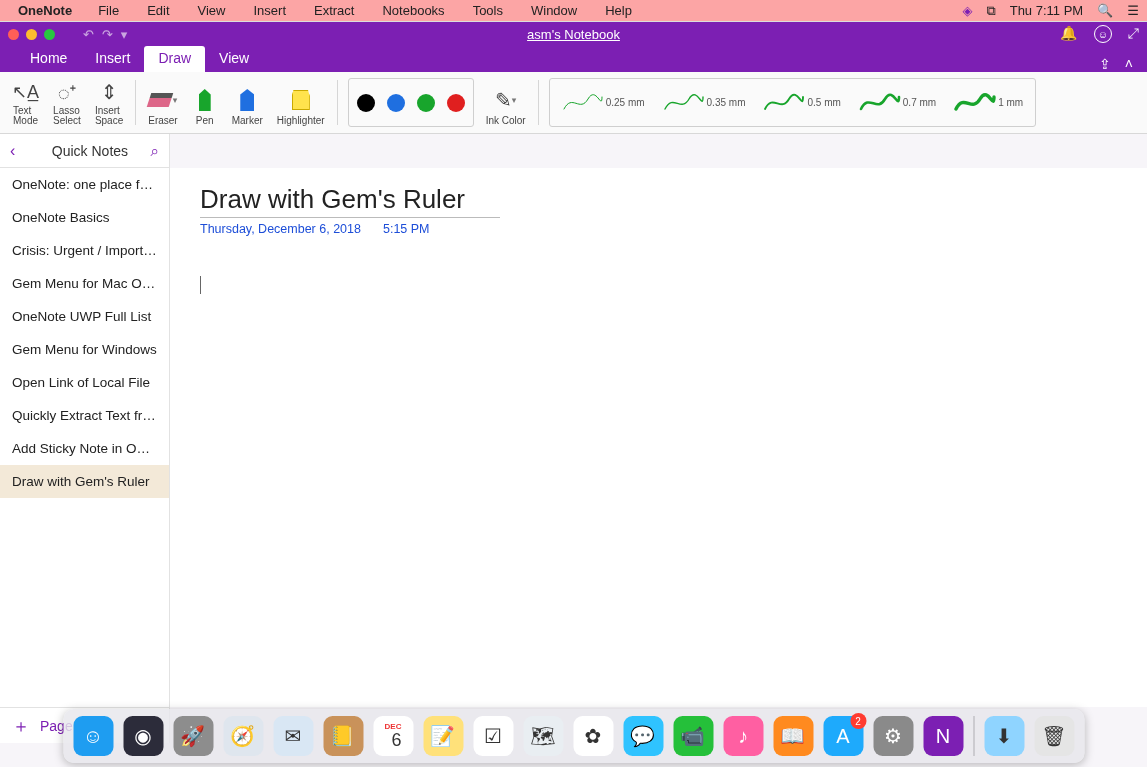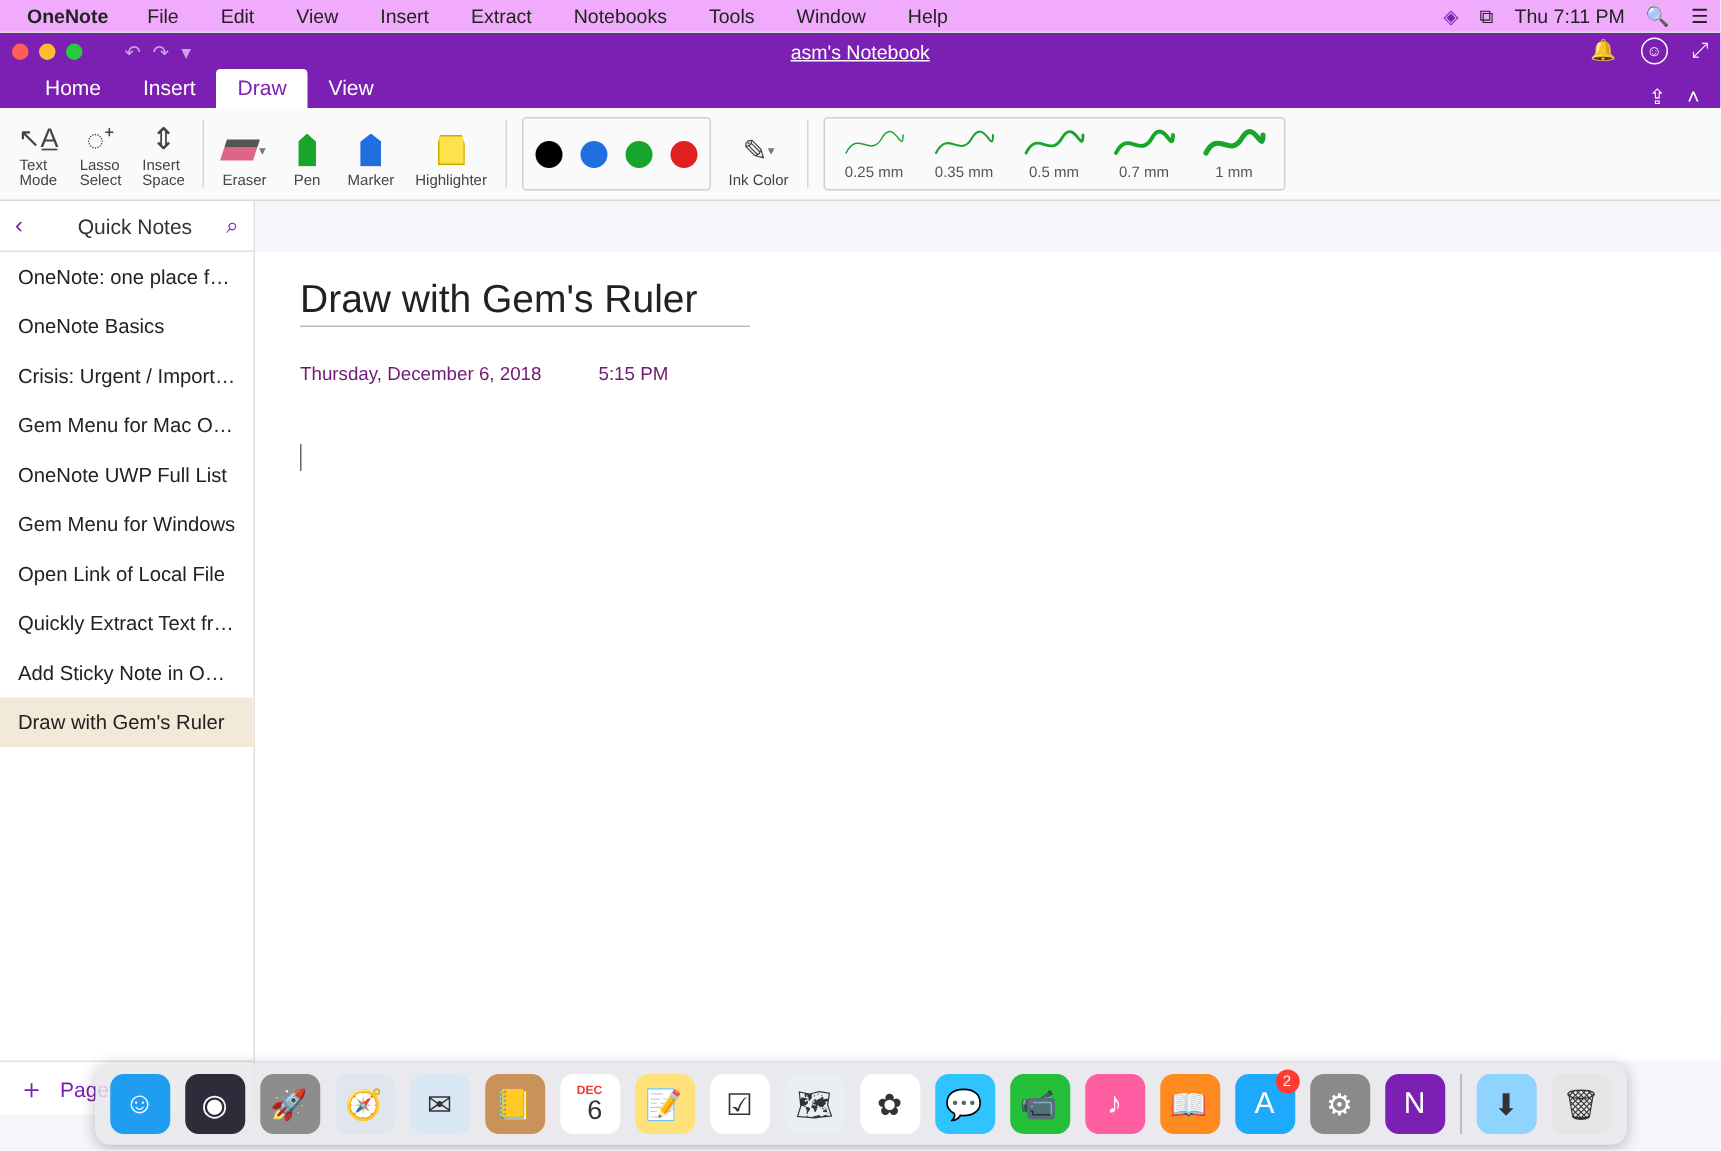--- a/index.html
+++ b/index.html
@@ -1,19 +1,19 @@
 <!DOCTYPE html>
 <html><head>
 <meta charset="utf-8">
 <style>
 * { margin:0; padding:0; box-sizing:border-box; font-family:-apple-system,"Helvetica Neue",Arial,sans-serif; }
 body { width:1147px; height:767px; background:#f7f5f9; overflow:hidden; position:relative; }
 
 
-.macbar { height:22px; background:#f0abfc; display:flex; align-items:center; padding:0 8px; font-size:13px; color:#222; border-bottom:1px solid #dcdcdc;}
+.macbar { height:22px; background:#fca5a5; display:flex; align-items:center; padding:0 8px; font-size:13px; color:#222; border-bottom:1px solid #dcdcdc;}
 .macbar .apple { font-size:14px; margin-right:10px; }
 .macbar .app { font-weight:600; margin-right:14px; }
 .macbar .mitem { margin-right:16px; cursor:default;margin-left:12px; }
 .macbar .right { margin-left:auto; display:flex; align-items:center; gap:14px; }
 .macbar .right .ic { font-size:13px; }
 
 
 .titlebar { height:24px; background:#7c1fb3; display:flex; align-items:center; padding:0 8px; color:#fff; font-size:13px; position:relative;}
 .traffic { display:flex; gap:7px; }
 .traffic span { width:11px; height:11px; border-radius:50%; display:block;}
@@ -33,21 +33,21 @@
 
 
 .toolbar { height:62px; background:#fafafa; border-bottom:1px solid #d8d8d8; display:flex; align-items:stretch; padding:4px 6px; gap:2px;}
 .tool { display:flex; flex-direction:column; align-items:center; justify-content:flex-end; padding:2px 6px 3px; font-size:10px; color:#444; min-width:38px;}
 .tool .icn{height:30px; display:flex; align-items:center; justify-content:center; font-size:20px;}
 .tool.two-line .lbl{line-height:10px; text-align:left;}
 .sep{width:1px; background:#d6d6d6; margin:4px 4px;}
 .group-box{border:1px solid #cfcfcf; border-radius:3px; margin:2px 4px; padding:4px 8px; display:flex; align-items:center; gap:12px;}
 .swatch{width:18px;height:18px;border-radius:50%;}
 .stroke-group{display:flex; gap:18px; padding:4px 12px;}
-.stroke{display:flex; flex-direction:column; align-items:center; gap:2px; font-size:10px; color:#555;}
+.stroke{display:flex; flex-direction:row; align-items:center; gap:2px; font-size:10px; color:#555;}
 .stroke svg{width:42px;height:24px;}
 .penshape{width:12px;height:22px;background:currentColor;clip-path:polygon(50% 0,100% 25%,100% 100%,0 100%,0 25%);}
 .hlshape{width:18px;height:20px;background:#ffe34d;border:1px solid #caa900;clip-path:polygon(10% 0,90% 0,100% 30%,100% 100%,0 100%,0 30%);}
 .eraser-ic{width:22px;height:14px;background:linear-gradient(#555 0 35%,#d68 35% 100%);transform:skewX(-18deg);}
 
 
 .sidehead{height:34px;border-bottom:1px solid #e2e2e2;display:flex;align-items:center;padding:0 10px;font-size:14px;color:#333;background:#fff;}
 .sidehead .back{color:#7c1fb3;font-size:16px;margin-right:14px;}
 .sidehead .sch{margin-left:auto;color:#7c1fb3;font-size:15px;}
 .sidehead .ttl{flex:1;text-align:center;font-weight:500;}
@@ -55,21 +55,21 @@
 
 .workspace{display:flex;height:calc(767px - 22px - 24px - 26px - 62px - 36px - 58px);}
 .sidebar{width:170px;background:#fff;border-right:1px solid #e2e2e2; overflow:hidden;}
 .sidebar .pg{padding:9px 12px;font-size:13.5px;color:#222;white-space:nowrap;overflow:hidden;text-overflow:ellipsis;cursor:default;}
 .sidebar .pg.active{background:#f3e9d8;}
 .addrow{height:36px;border-top:1px solid #e2e2e2;border-right:1px solid #e2e2e2;width:170px;display:flex;align-items:center;padding:0 12px;color:#7c1fb3;font-size:14px;background:#fff;}
 .addrow .plus{font-size:18px;margin-right:10px;color:#7c1fb3;}
 
 .canvas{flex:1;background:#fff; padding:16px 30px; position:relative;}
 .note-title{font-size:26px;font-weight:300;color:#222;border-bottom:1px solid #bbb;padding:0 0 2px; width:300px;}
-.meta{display:flex;gap:38px;font-size:12.5px;color:#701a75;margin-top:24px;}
+.meta{display:flex;gap:22px;font-size:12.5px;color:#1d4ed8;margin-top:4px;}
 .cursorline{margin-top:40px;width:1px;height:18px;background:#666;}
 
 
 .dock{position:absolute;bottom:4px;left:50%;transform:translateX(-50%);height:54px;background:rgba(230,230,235,.82);border-radius:10px;display:flex;align-items:center;padding:0 10px;gap:10px;box-shadow:0 2px 10px rgba(0,0,0,.25);}
 .dockic{width:40px;height:40px;border-radius:9px;display:flex;align-items:center;justify-content:center;font-size:20px;color:#fff;position:relative;}
 .dockdiv{width:1px;height:40px;background:rgba(0,0,0,.25);}
 .badge{position:absolute;top:-3px;right:-3px;min-width:16px;height:16px;background:#ff3b30;border-radius:8px;font-size:10px;display:flex;align-items:center;justify-content:center;}
 </style>
 </head>
 <body>

